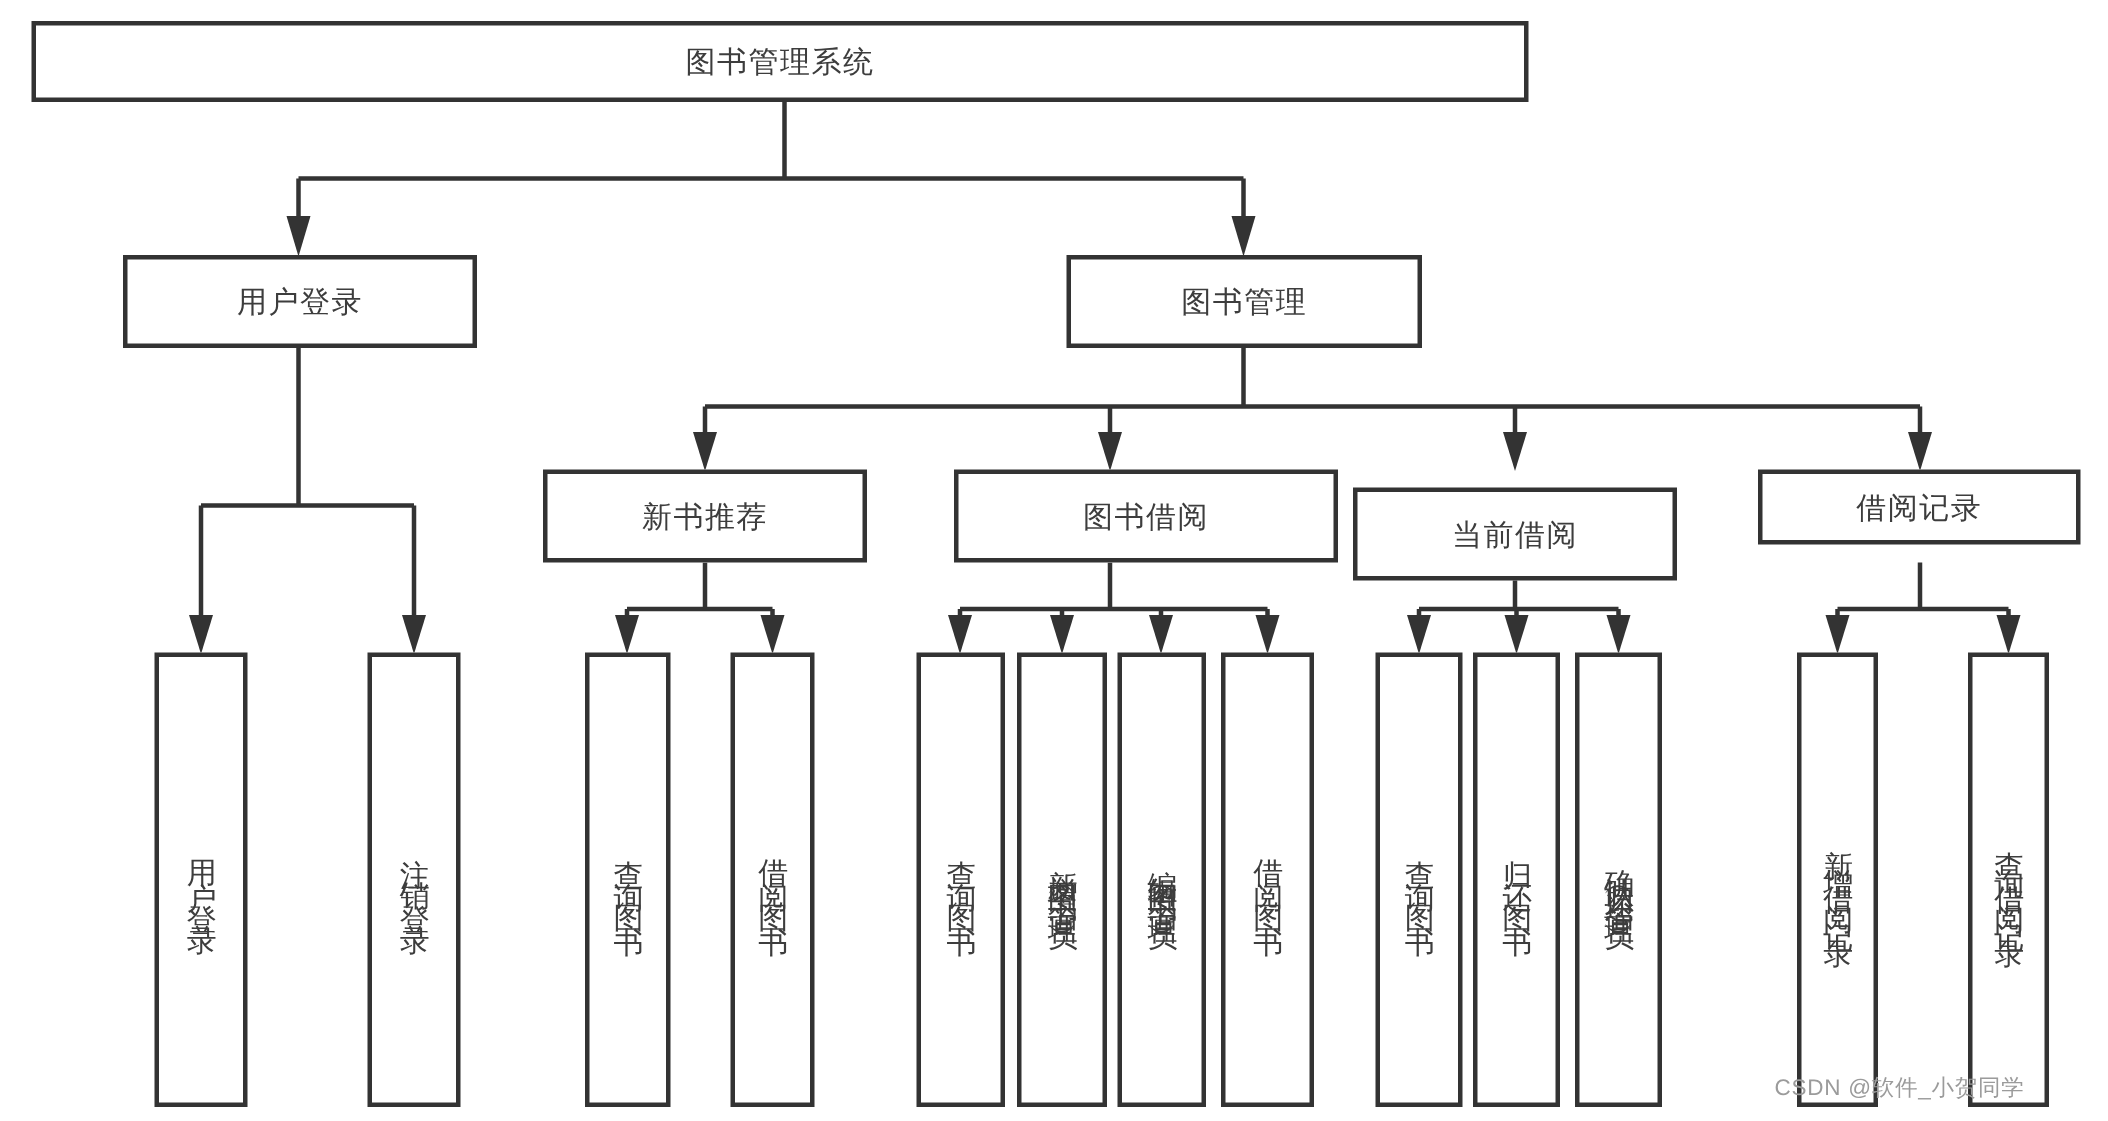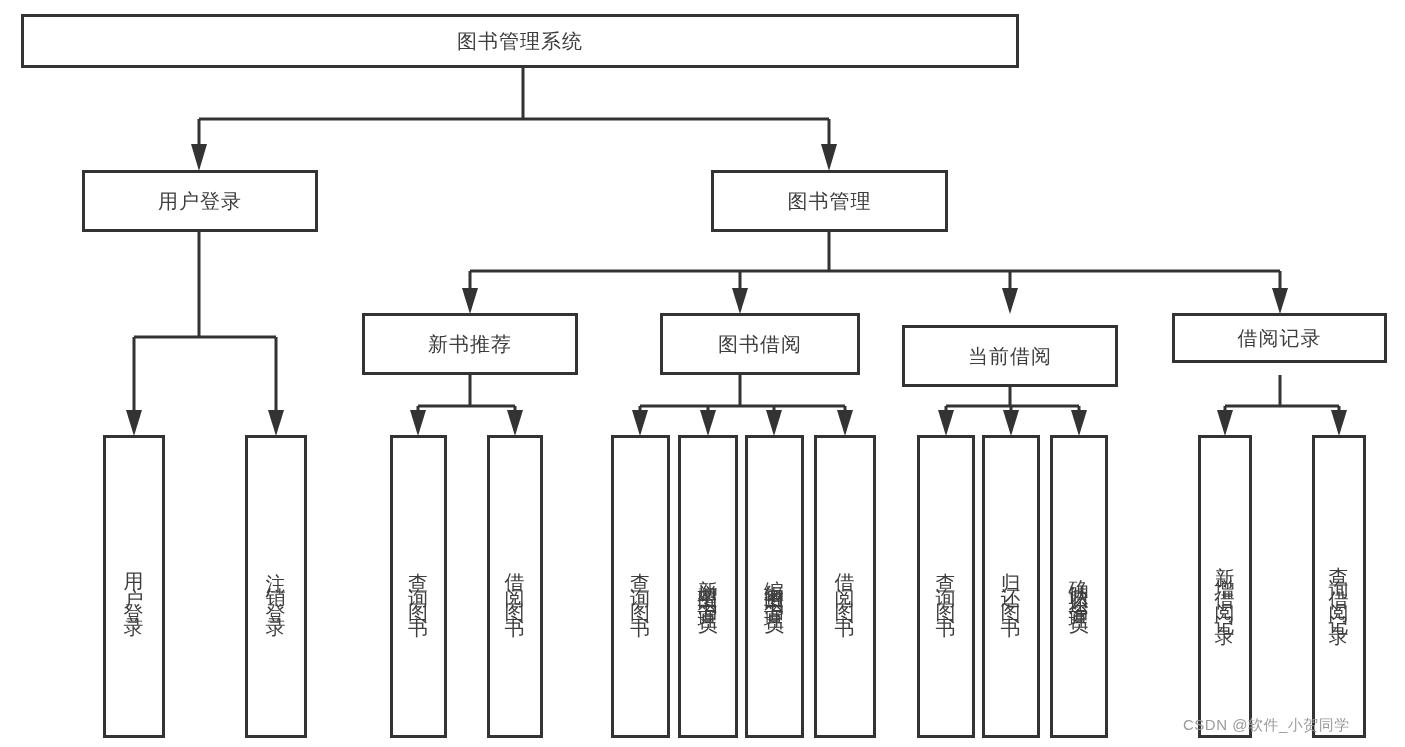--- a/index.html
+++ b/index.html
@@ -39,21 +39,21 @@
     letter-spacing: 15px;
     line-height: 1;
   }
   .leaf.tight span { letter-spacing: 5px; }
   .leaf.mid span   { letter-spacing: 12px; }
   
   .n-root        { left: 21px;   top: 14px;  width: 998px; height: 54px; }
   .n-user-login  { left: 82px;   top: 170px; width: 236px; height: 62px; }
   .n-book-mgmt   { left: 711px;  top: 170px; width: 237px; height: 62px; }
   .n-new-book    { left: 362px;  top: 313px; width: 216px; height: 62px; }
-  .n-borrow      { left: 660px;  top: 313px; width: 200px; height: 62px; }
+  .n-borrow      { left: 636px;  top: 313px; width: 256px; height: 62px; }
   .n-current     { left: 902px;  top: 313px; width: 216px; height: 62px; margin-top: 12px; }
   .n-records     { left: 1172px; top: 313px; width: 215px; height: 50px; }
   .lf            { top: 435px; height: 303px; }
   .lf-1  { left: 103px;  width: 62px; }
   .lf-2  { left: 245px;  width: 62px; }
   .lf-3  { left: 390px;  width: 57px; }
   .lf-4  { left: 487px;  width: 56px; }
   .lf-5  { left: 611px;  width: 59px; }
   .lf-6  { left: 678px;  width: 60px; }
   .lf-7  { left: 745px;  width: 59px; }

